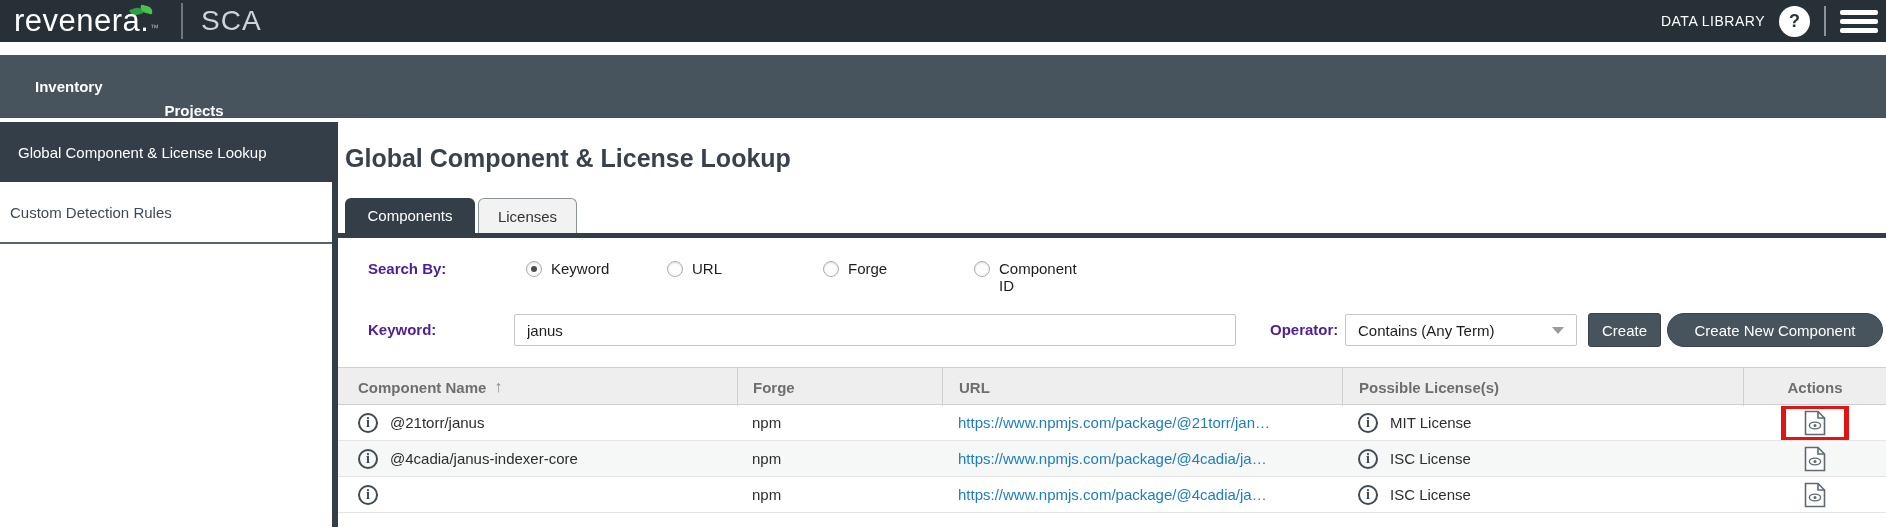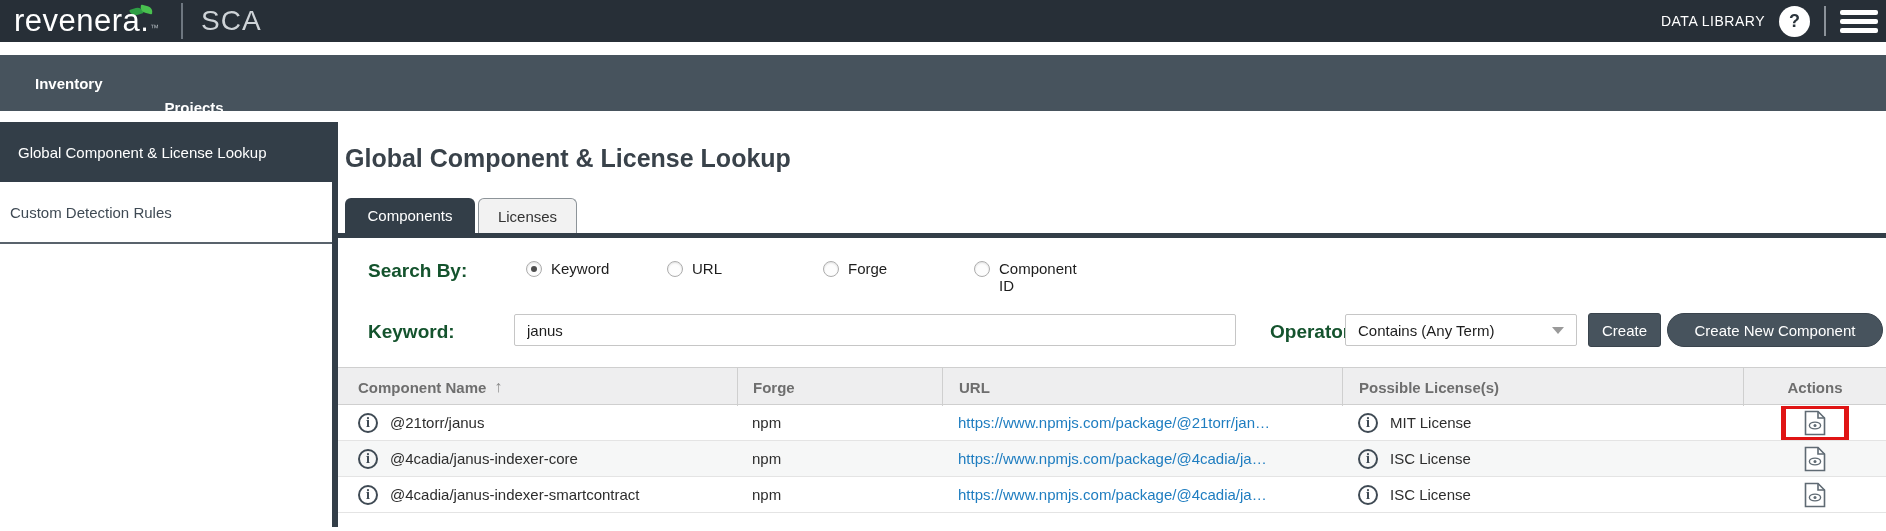--- a/index.html
+++ b/index.html
@@ -23,21 +23,21 @@
   .topbar-right { margin-left:auto; display:flex; align-items:center; margin-right:8px; }
   .data-library { color:#fff; font-size:14px; letter-spacing:0.5px; font-weight:400; }
   .help-circle { width:31px; height:31px; border-radius:50%; background:#fff; color:#2c353d;
                  font-weight:bold; font-size:18px; display:flex; align-items:center; justify-content:center;
                  margin-left:14px; }
   .top-divider { width:2px; height:30px; background:#8b9299; margin:0 14px; }
   .hamburger { width:38px; display:flex; flex-direction:column; gap:4px; }
   .hamburger i { display:block; height:5px; background:#fff; border-radius:2px; }
 
   
-  .navbar { position:absolute; left:0; top:55px; width:1886px; height:56px;
+  .navbar { position:absolute; left:0; top:55px; width:1886px; height:63px;
             background:#47535d; display:flex; align-items:center; }
   .nav-item { color:#fff; font-size:15px; font-weight:bold; margin-left:35px; cursor:default; }
   .nav-item + .nav-item { margin-left:62px;margin-top:48px; }
 
   
   .sidebar { position:absolute; left:0; top:120px; width:332px; height:411px; background:#fff; }
   .side-item { width:332px; height:62px; display:flex; align-items:center;
                font-size:15px; color:#3f4a54; padding-left:10px;
                border-bottom:2px solid #59636c; }
   .side-item.active { background:#333e48; color:#fff; padding-left:18px; height:60px;
@@ -50,21 +50,21 @@
   .page-title { position:absolute; left:7px; top:24px; font-size:25px; font-weight:bold; color:#39424a; }
 
   .tab { position:absolute; top:78px; height:35px; display:flex; align-items:center; justify-content:center;
          font-size:15px; border-radius:6px 6px 0 0; }
   .tab.components { left:7px; width:130px; background:#333e48; color:#fff; }
   .tab.licenses { left:140px; width:99px; background:#f2f2f2; color:#333;
                   border:1px solid #8d9499; border-bottom:none; }
   .tabbar-border { position:absolute; left:0; top:113px; width:1548px; height:5px; background:#333e48; }
 
   
-  .form-label { position:absolute; font-size:19px; font-weight:bold; color:#14532d; }
+  .form-label { position:absolute; font-size:15px; font-weight:bold; color:#4c1d95; }
   .radio { position:absolute; top:140px; display:flex; }
   .radio .circ { width:16px; height:16px; border-radius:50%; background:#fdfdfd;
                  border:1px solid #adadad; box-shadow:inset 0 1px 2px rgba(0,0,0,0.12);
                  position:relative; flex:0 0 16px; margin-top:1px; }
   .radio.selected .circ::after { content:""; position:absolute; left:4px; top:4px; width:6px; height:6px;
                  border-radius:50%; background:#4d4d4d; }
   .radio .rlabel { font-size:15px; color:#1d1d1d; margin-left:9px; line-height:17px; }
   .radio.wrap .rlabel { width:84px; }
 
   .text-input { position:absolute; left:176px; top:194px; width:722px; height:32px;
@@ -237,21 +237,20 @@
               <ellipse cx="11" cy="15.5" rx="5.6" ry="3.4" fill="none" stroke="#5f6a73" stroke-width="1.4"></ellipse>
               <circle cx="11" cy="15.5" r="1.5" fill="#5f6a73"></circle>
             </svg>
           </span>
         </div>
       </div>
 
       <div class="trow tbody-row">
         <div class="cell c-name">
           <span class="info-icon">i</span>
-          <span class="name-text">@4cadia/janus-indexer-smartcontract</span>
         </div>
         <div class="cell c-forge">npm</div>
         <div class="cell c-url"><a href="#" class="link">https://www.npmjs.com/package/@4cadia/ja…</a></div>
         <div class="cell c-lic lic">
           <span class="info-icon">i</span>
           <span>ISC License</span>
         </div>
         <div class="cell c-actions">
           <span class="action-wrap">
             <svg width="22" height="26" viewBox="0 0 22 26">

